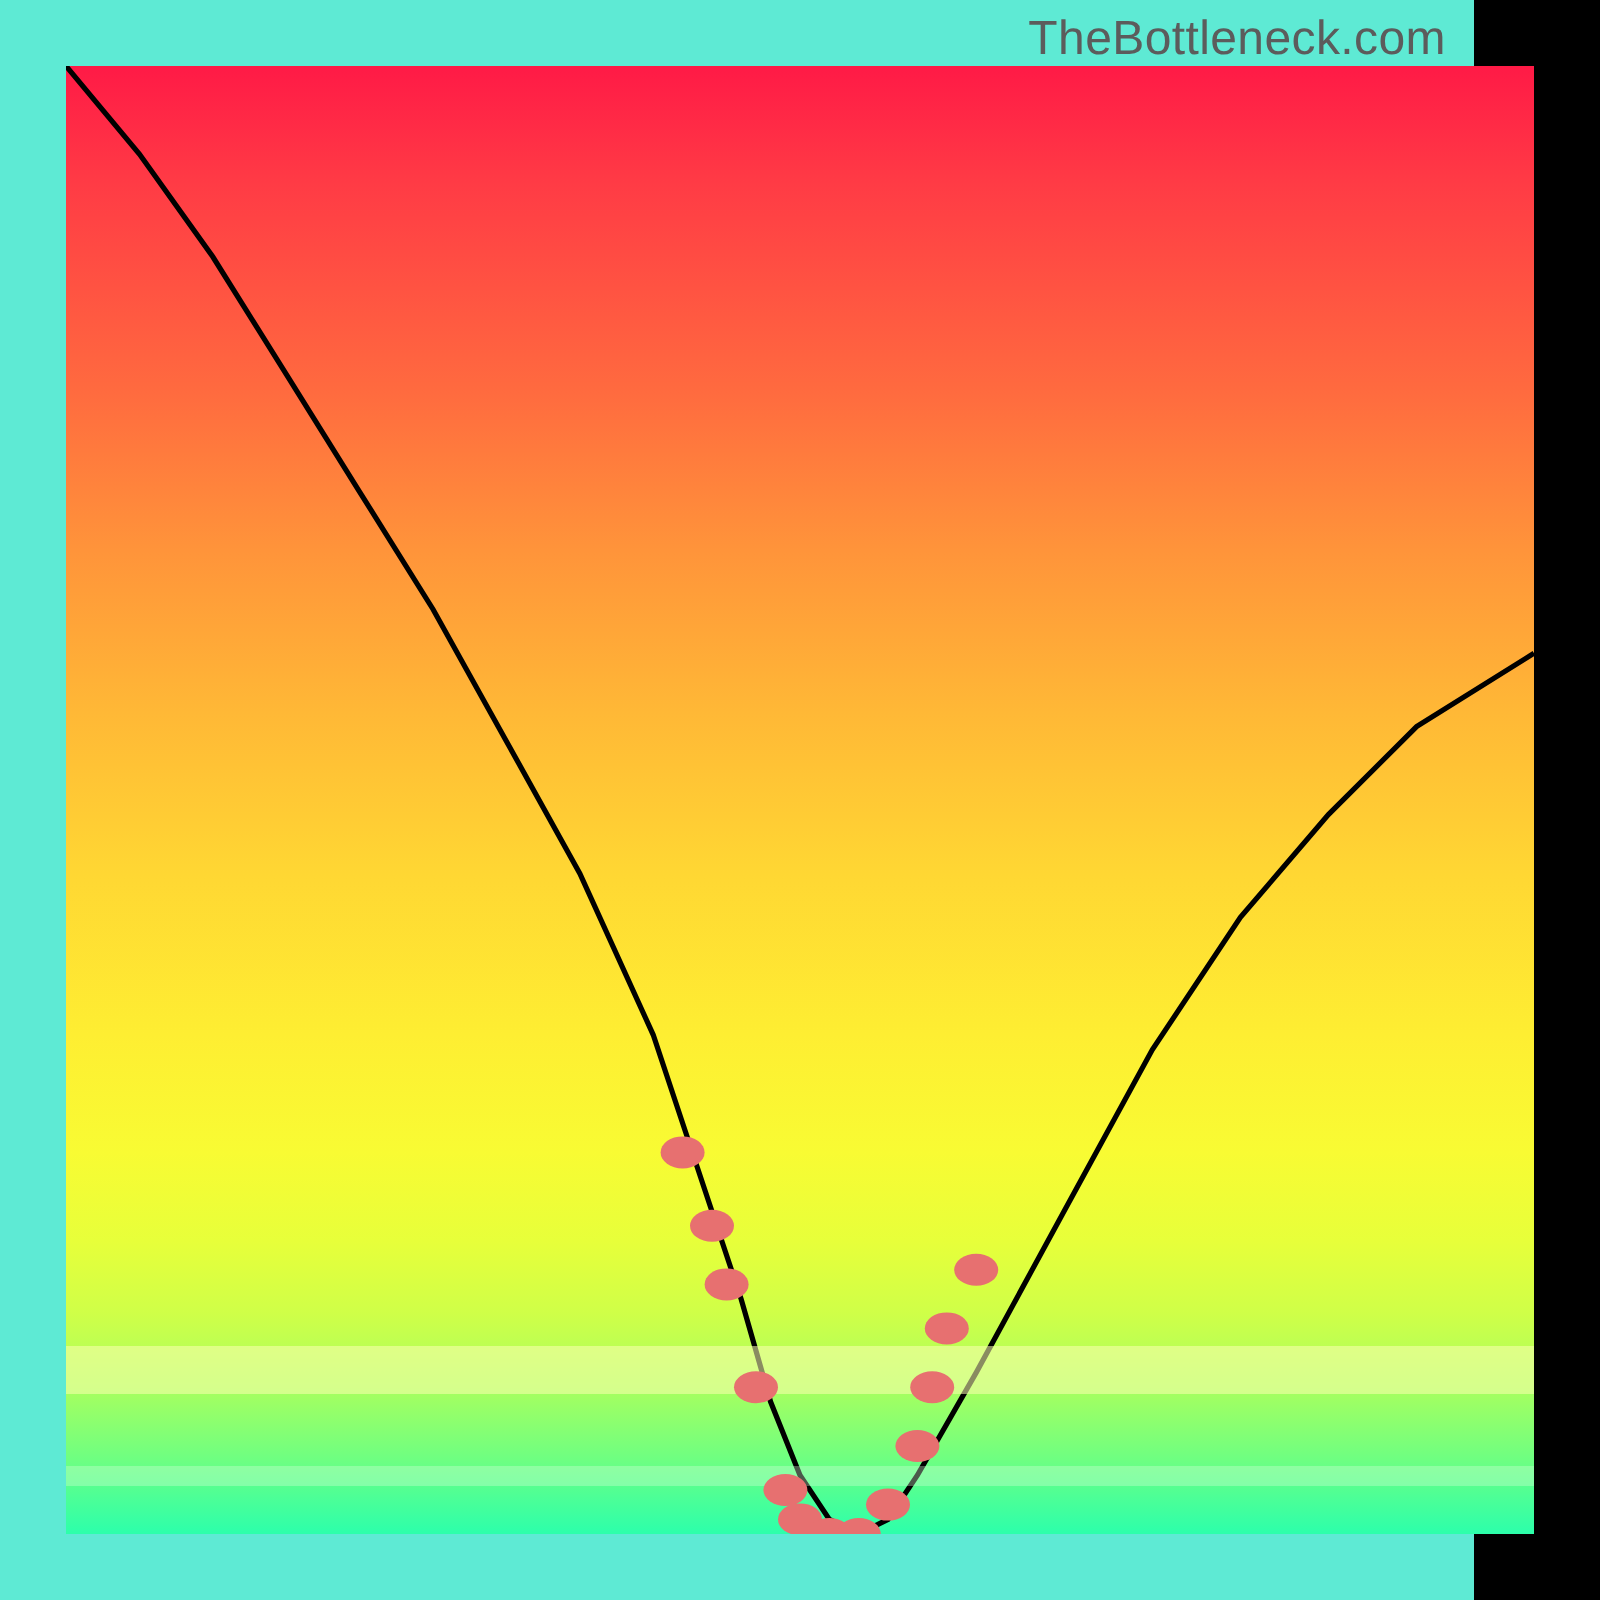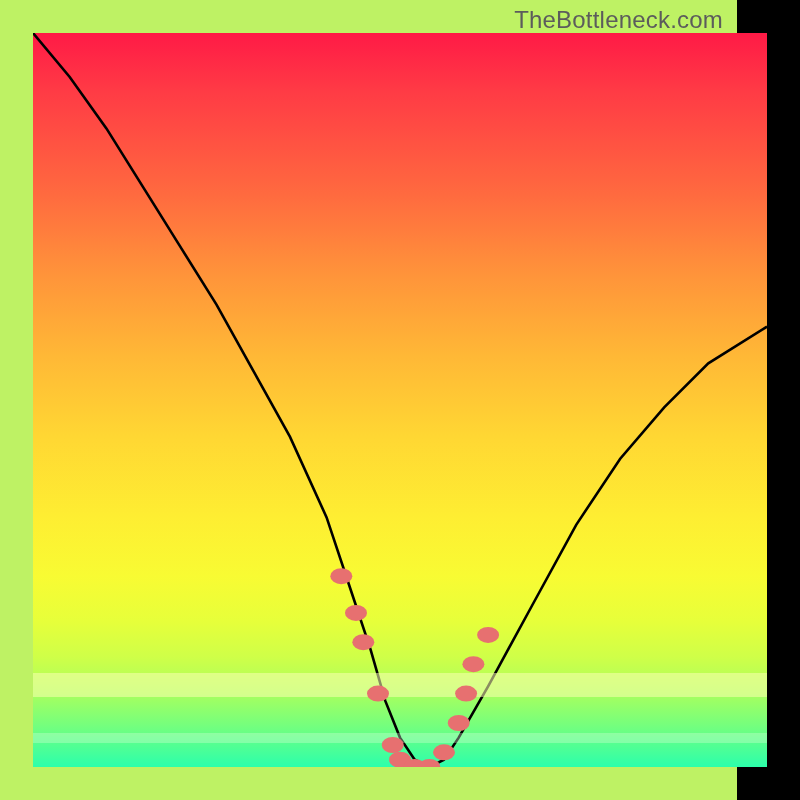--- a/index.html
+++ b/index.html
@@ -10,21 +10,21 @@
     overflow: hidden;
     background: #000;
     font-family: Arial, Helvetica, sans-serif;
   }
   .frame {
     position: absolute;
     top: 0;
     left: 0;
     width: 737px;
     height: 800px;
-    background: #bef264;
+    background: #5eead4;
   }
   .plot-area {
     position: absolute;
     top: 33px;
     left: 33px;
     width: 734px;
     height: 734px;
     
     background: linear-gradient(to bottom,
       #ff1a46 0%,

